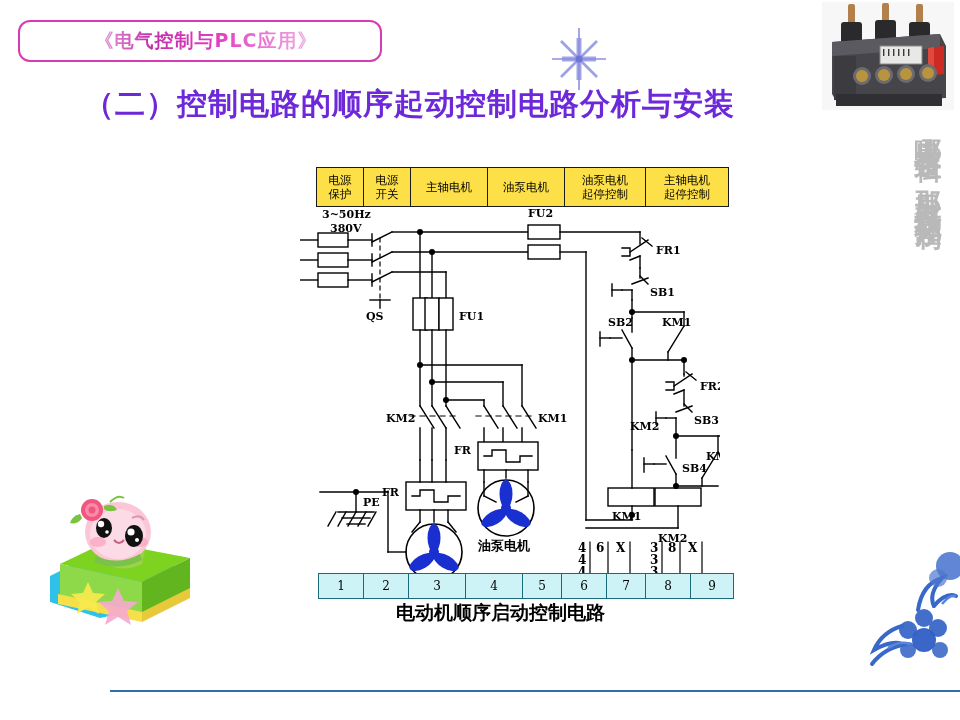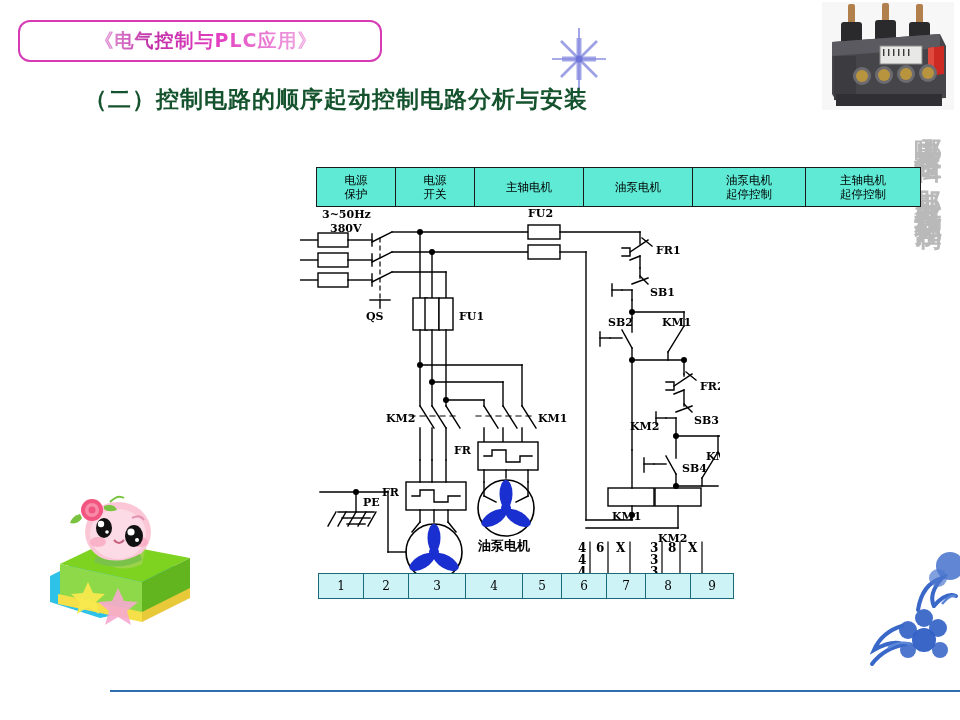--- a/index.html
+++ b/index.html
@@ -32,21 +32,21 @@
   
   .relay-photo{
     position:absolute;left:822px;top:2px;width:132px;height:108px;
     background:#f6f6f6;overflow:hidden;
   }
 
   
   .main-heading{
     position:absolute;left:84px;top:84px;
     font-family:"DejaVu Serif","Liberation Serif",serif;
-    font-size:23px;font-weight:bold;color:#14532d;white-space:nowrap;
+    font-size:30px;font-weight:bold;color:#6d28d9;white-space:nowrap;
     letter-spacing:1px;
     text-align:right;
   }
 
   
   .slogan{
     position:absolute;left:906px;top:118px;width:44px;height:448px;
     writing-mode:vertical-rl;text-orientation:upright;
     font-family:"DejaVu Serif","Liberation Serif",serif;
     font-size:27px;color:#b9b9b9;letter-spacing:4px;font-weight:bold;
@@ -59,22 +59,22 @@
 
   
   .hdr-table{
     position:absolute;left:316px;top:167px;height:38px;
     display:flex;border:1.5px solid #1a1a1a;background:#ffffa8;
   }
   .hdr-cell{
     border-right:1.5px solid #1a1a1a;
     display:flex;align-items:center;justify-content:center;text-align:center;
     font-family:"DejaVu Serif","Liberation Serif",serif;
-    font-size:11.5px;color:#000;line-height:14px;padding:0 18px;
-    background:#5eead4;
+    font-size:11.5px;color:#000;line-height:14px;padding:0 2px;
+    background:#fde047;
   }
   .hdr-cell:last-child{border-right:none;}
   .hdr-cell.w1{width:42px;}
   .hdr-cell.w2{width:42px;}
   .hdr-cell.w3{width:72px;}
   .hdr-cell.w4{width:72px;}
   .hdr-cell.w5{width:76px;}
   .hdr-cell.w6{width:78px;}
 
   
@@ -497,20 +497,21 @@
     <div class="num-cell" style="width:44px">2</div>
     <div class="num-cell" style="width:56px">3</div>
     <div class="num-cell" style="width:56px">4</div>
     <div class="num-cell" style="width:38px">5</div>
     <div class="num-cell" style="width:44px">6</div>
     <div class="num-cell" style="width:38px">7</div>
     <div class="num-cell" style="width:44px">8</div>
     <div class="num-cell" style="width:42px">9</div>
   </div>
 
+  <div class="circuit-caption">电动机顺序启动控制电路</div>
 
   <div class="mascot">
     <svg width="170" height="150" viewBox="0 0 170 150">
 
       <path d="M14 86 L62 62 L150 78 L150 110 L64 128 L14 112 Z" fill="#2fc2e8"></path>
       <path d="M24 74 L70 52 L154 68 L106 92 Z" fill="#7ed321"></path>
       <path d="M24 74 L106 92 L106 124 L24 106 Z" fill="#8ed94a"></path>
       <path d="M106 92 L154 68 L154 100 L106 124 Z" fill="#63b520"></path>
       <path d="M22 104 L106 122 L106 132 L22 114 Z" fill="#f5e04a"></path>
       <path d="M106 122 L154 98 L154 108 L106 132 Z" fill="#e8c93a"></path>

